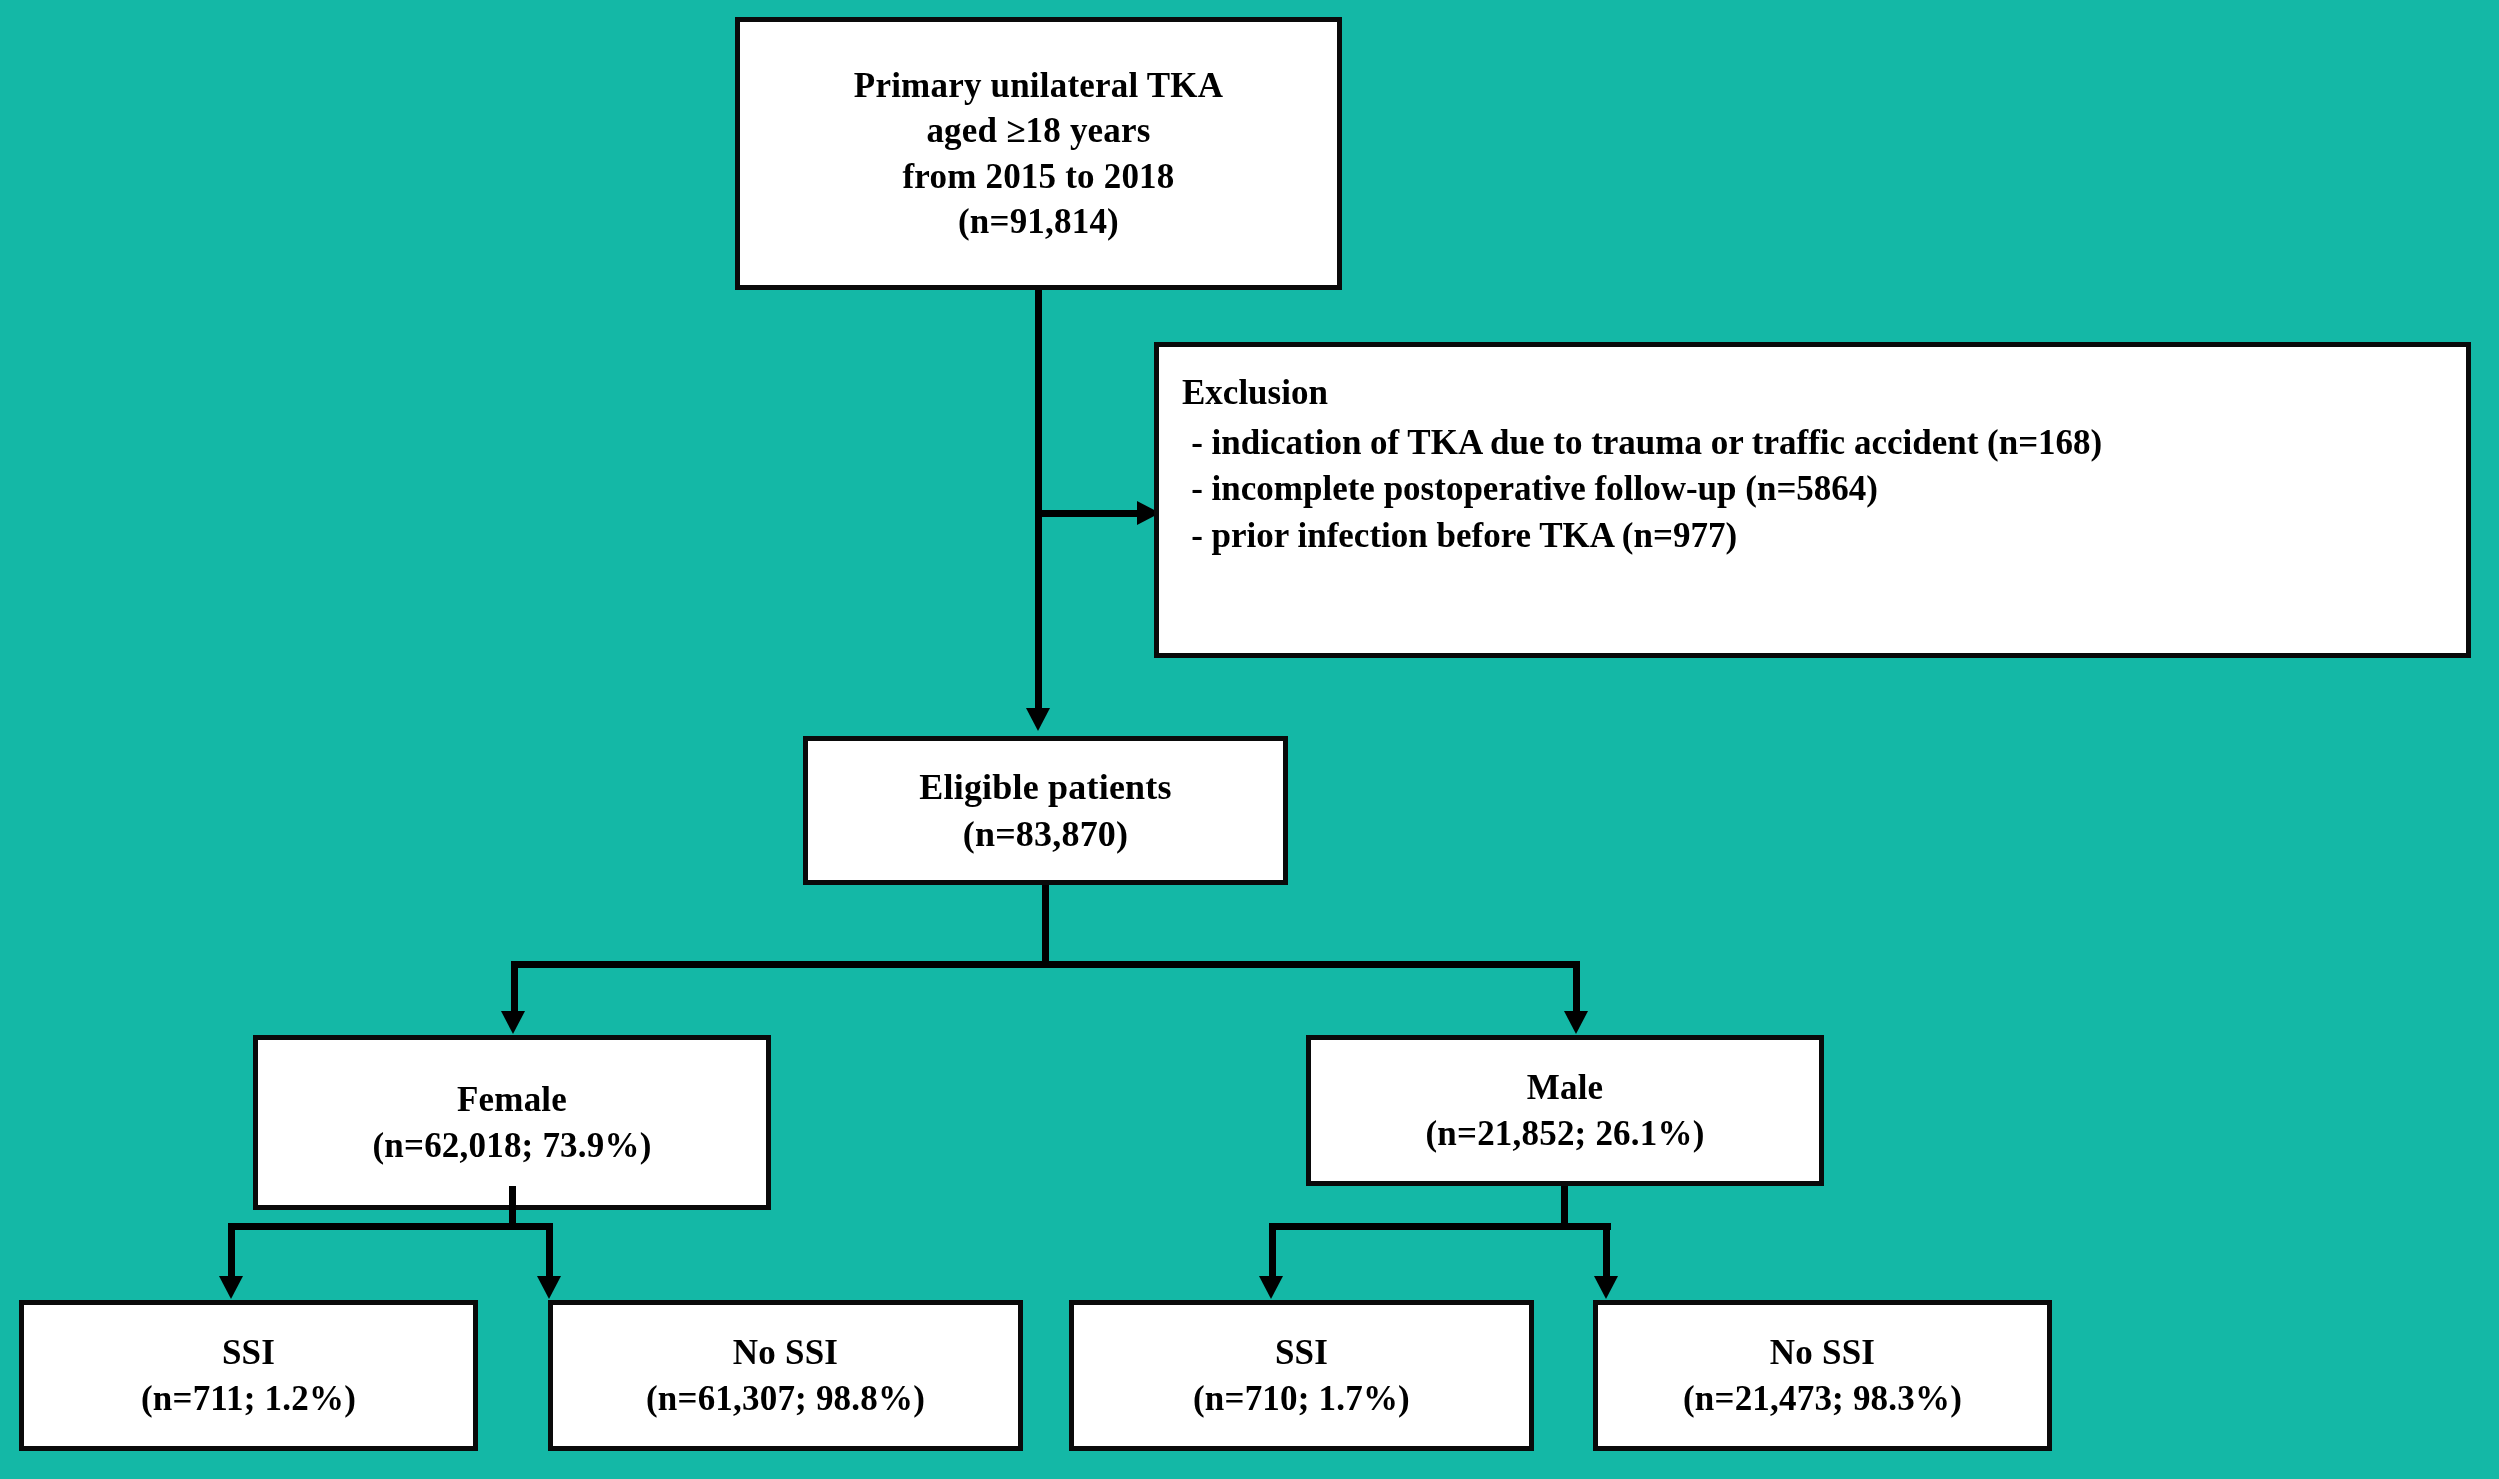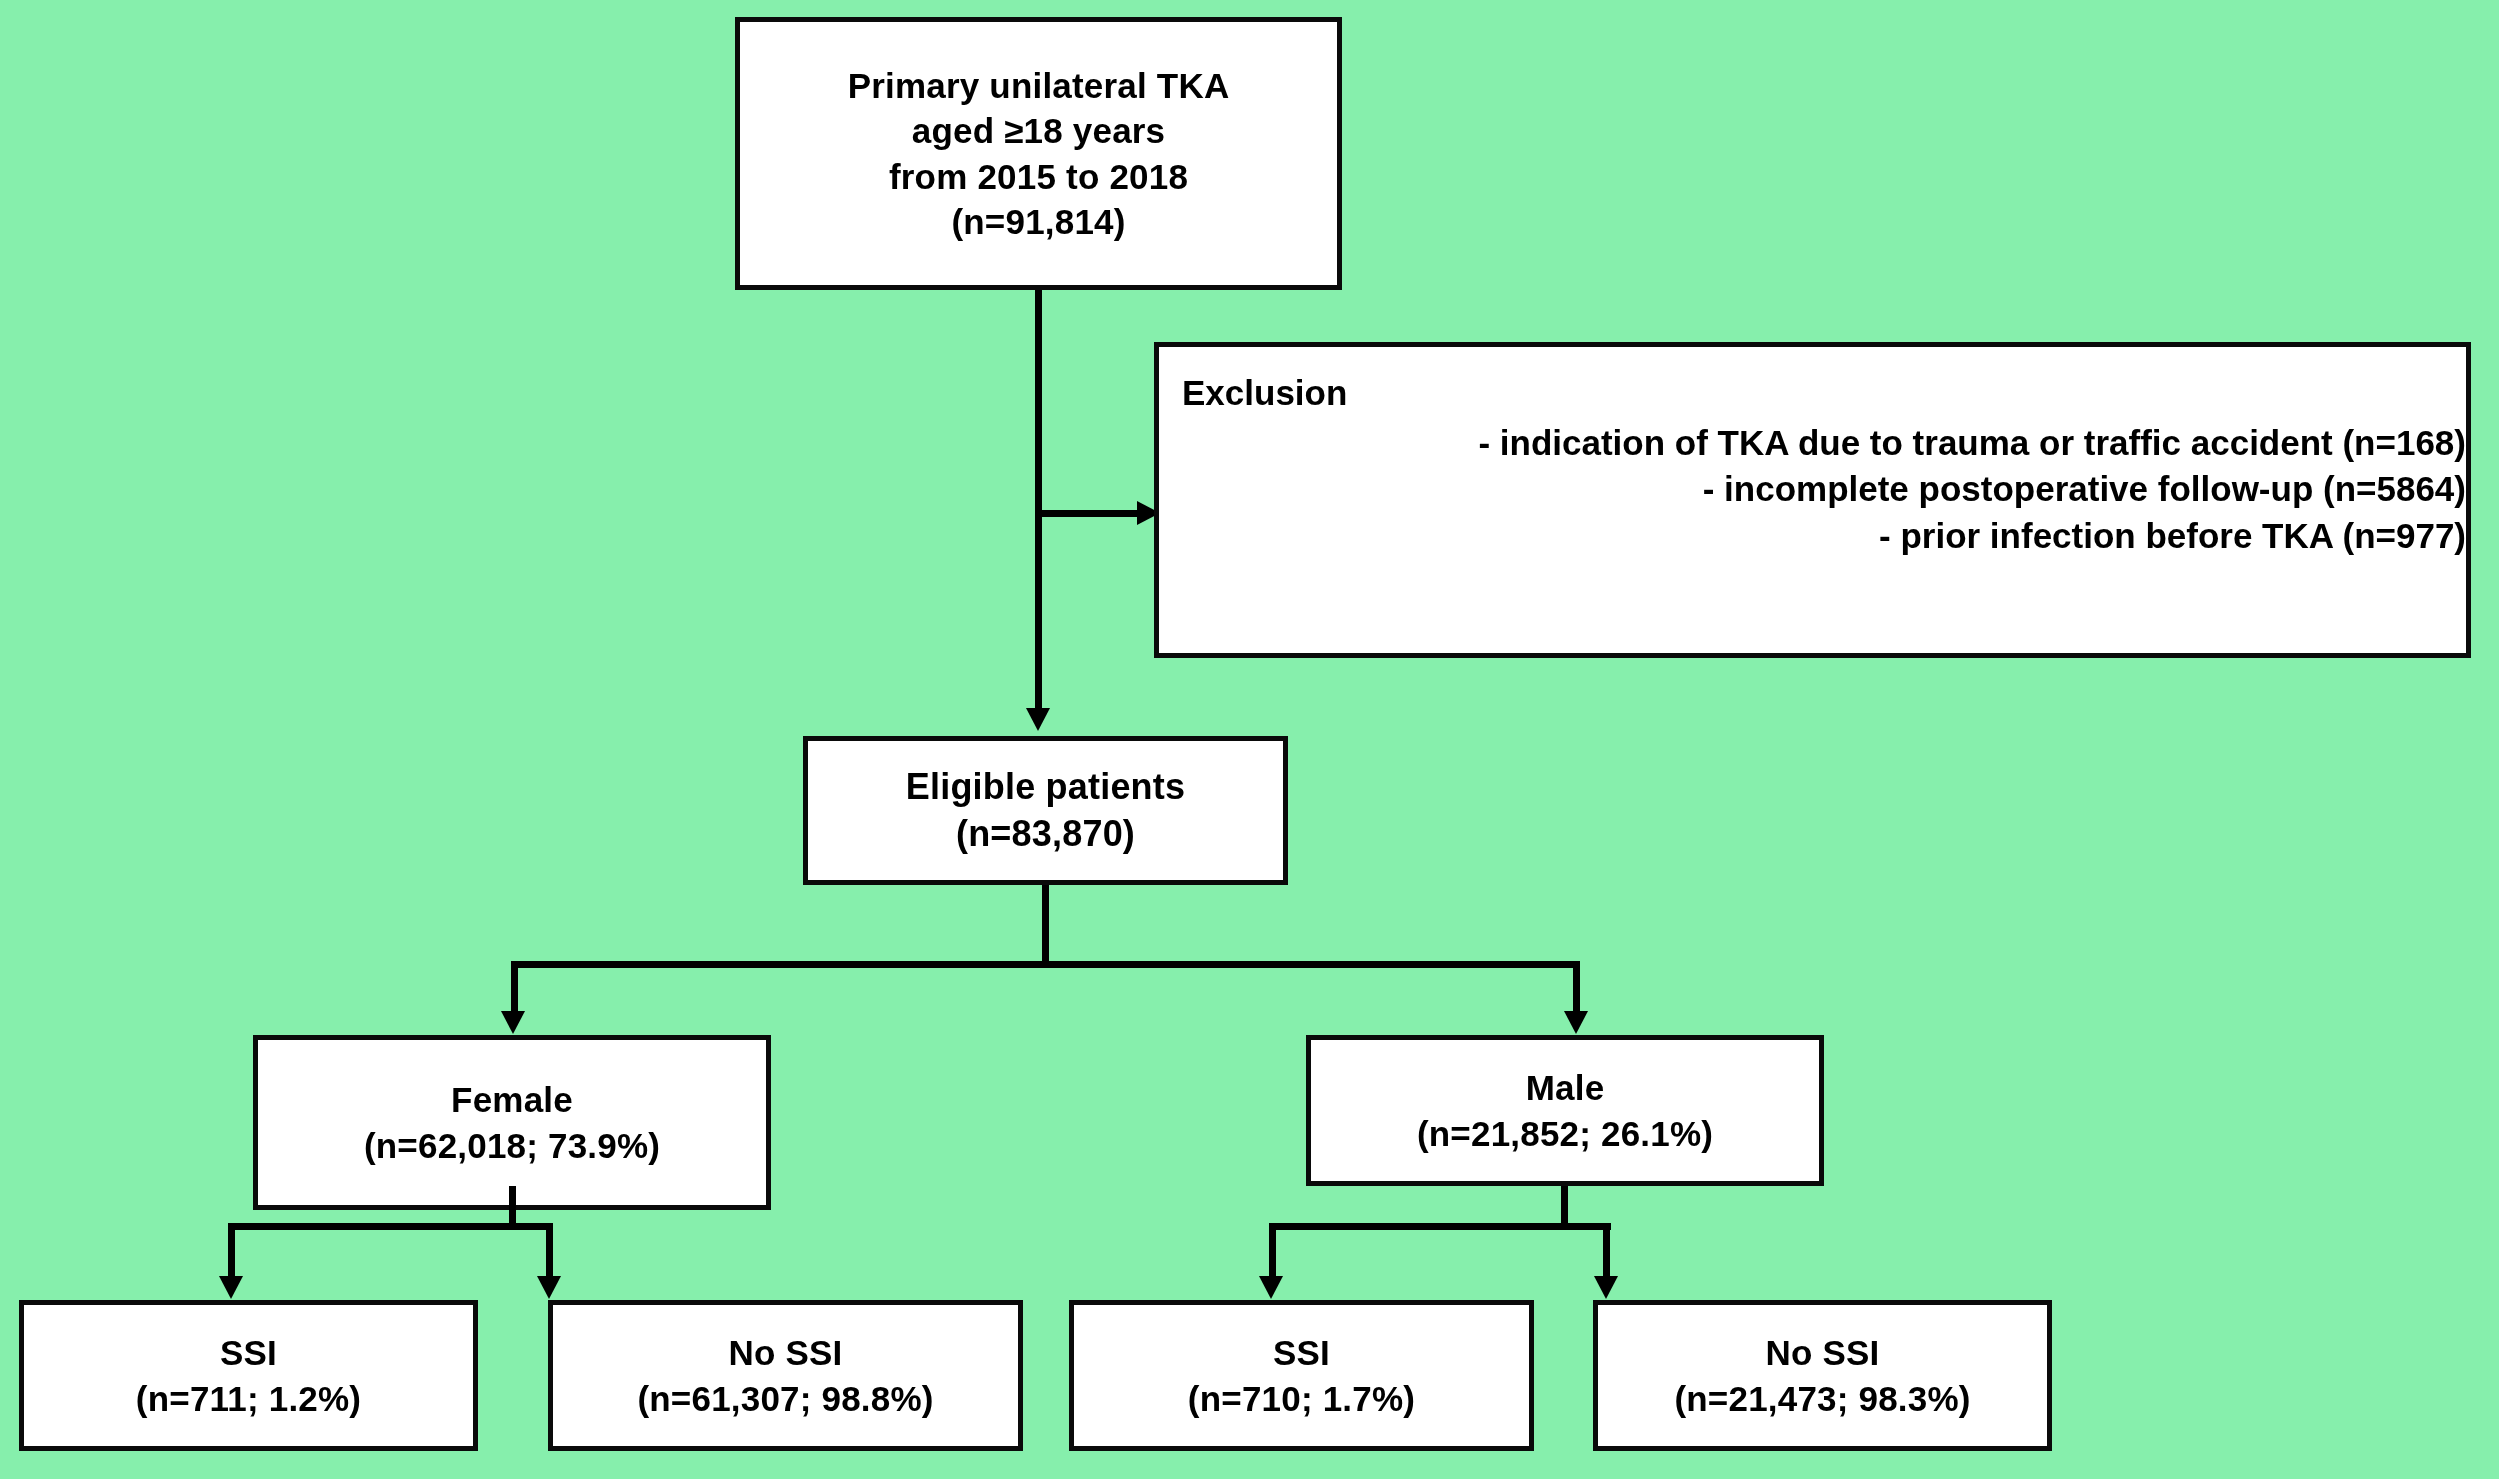--- a/index.html
+++ b/index.html
@@ -5,22 +5,22 @@
 <style>
   html, body {
     margin: 0;
     padding: 0;
     background: #ffffff;
   }
   #canvas {
     position: relative;
     width: 2500px;
     height: 1480px;
-    background: #86efac;
-    font-family: Liberation Sans, sans-serif;
+    background: #14b8a6;
+    font-family: Liberation Serif, serif;
     overflow: hidden;
   }
   
   .fbox {
     position: absolute;
     box-sizing: border-box;
     background: #ffffff;
     border: 5.4px solid #0a0a0a;
     display: flex;
     flex-direction: column;
@@ -54,21 +54,21 @@
     background: #ffffff;
     border: 5.4px solid #0a0a0a;
     color: #000000;
     font-weight: bold;
     font-size: 35px;
     line-height: 1.33;
     padding: 23px 0 0 23px;
     text-align: left;
   }
   #box-exclusion .ex-title { display: block; white-space: nowrap; margin-bottom: 3.1px; }
-  #box-exclusion .ex-item  { display: block; white-space: nowrap; padding-left: 9.2px; text-align: right; }
+  #box-exclusion .ex-item  { display: block; white-space: nowrap; padding-left: 9.2px; }
 
   
   .vline, .hline {
     position: absolute;
     background: #000000;
   }
   .arrow-down {
     position: absolute;
     width: 0; height: 0;
     border-left: 12.3px solid transparent;

